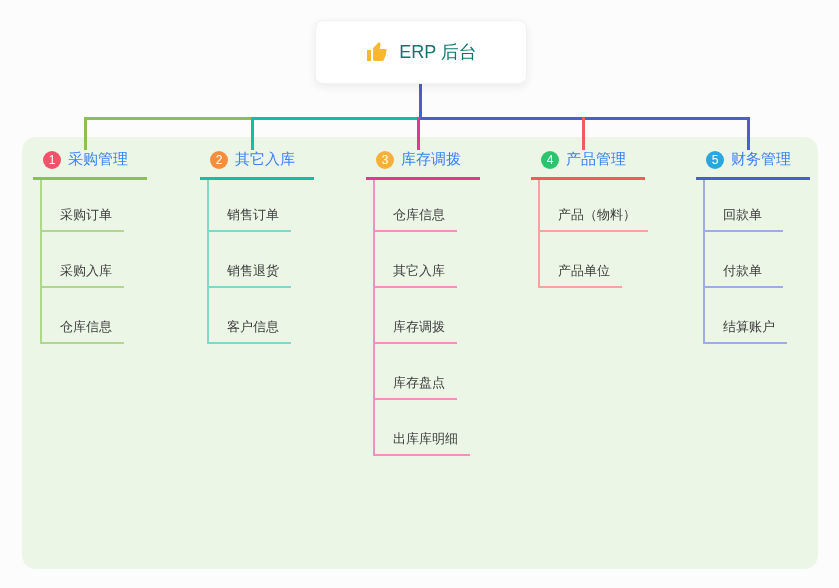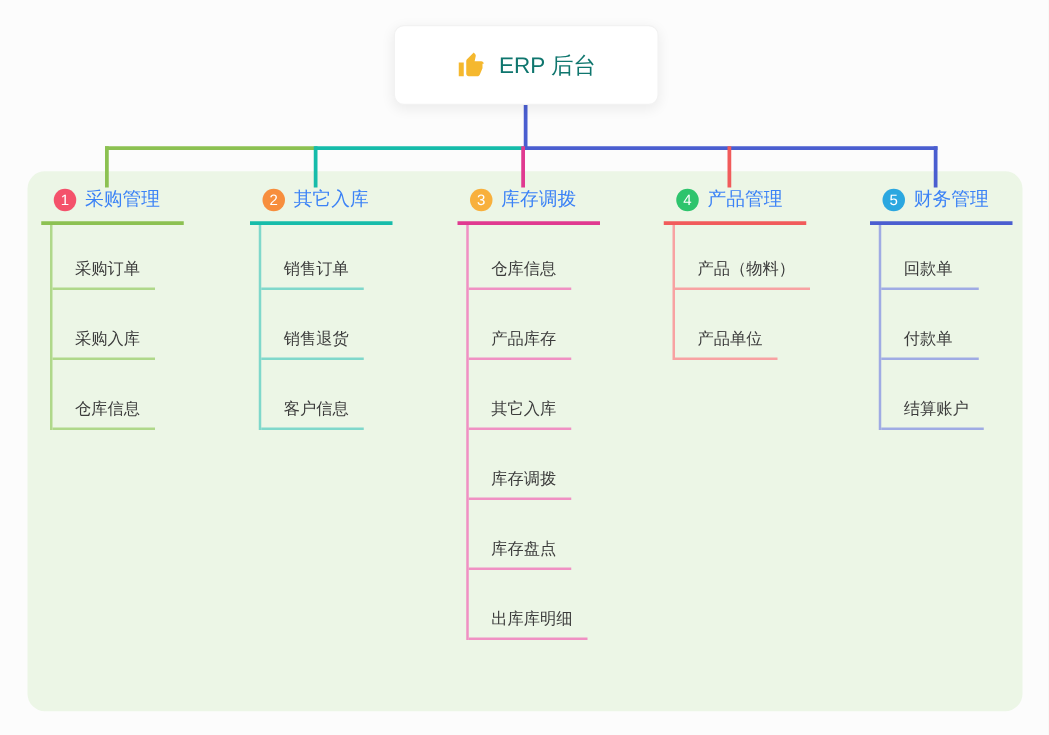--- a/index.html
+++ b/index.html
@@ -133,23 +133,20 @@
 <div class="branch b3">
   <div class="branch-header">
     <span class="badge">3</span>
     <span class="branch-label">库存调拨</span>
   </div>
   <div class="children">
     <div class="child">
         <span class="child-label">仓库信息</span>
       </div>
     <div class="child">
-        <span class="child-label">产品库存</span>
-      </div>
-    <div class="child">
         <span class="child-label">其它入库</span>
       </div>
     <div class="child">
         <span class="child-label">库存调拨</span>
       </div>
     <div class="child">
         <span class="child-label">库存盘点</span>
       </div>
     <div class="child">
         <span class="child-label">出库库明细</span>

